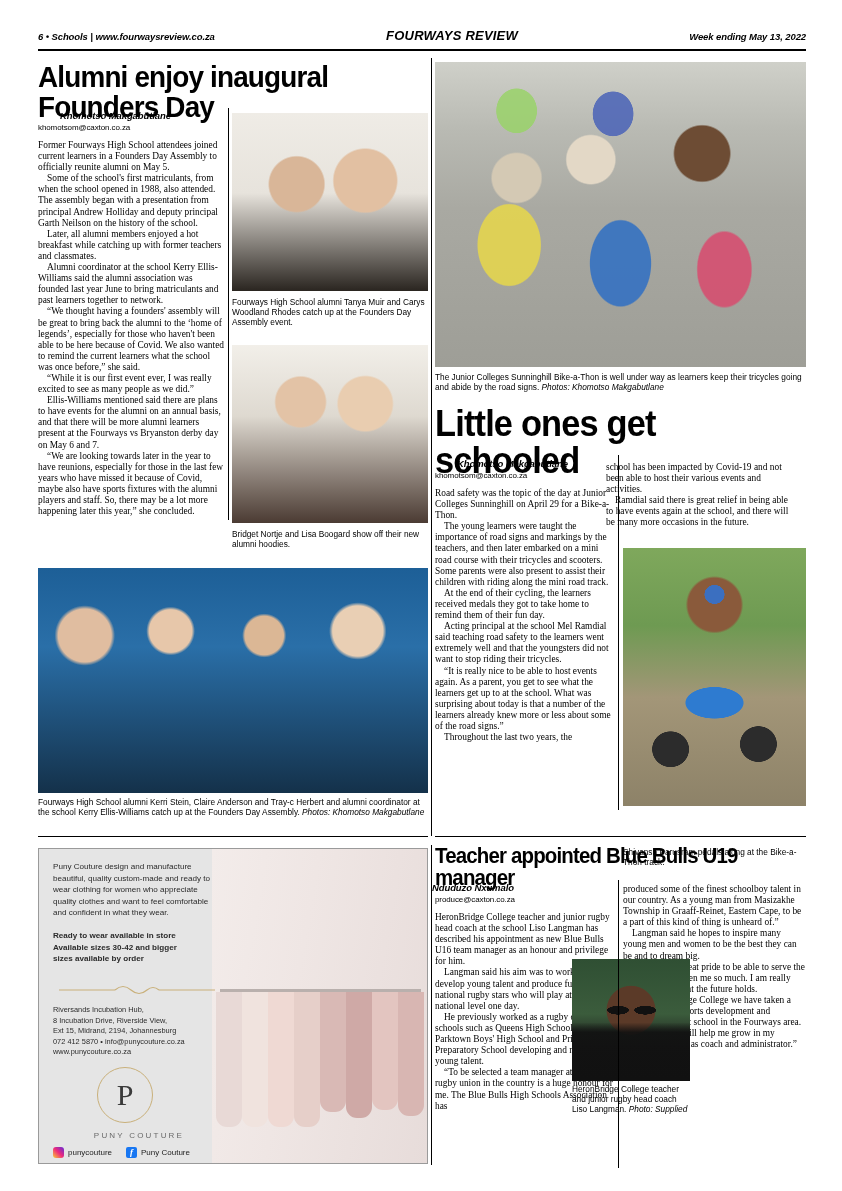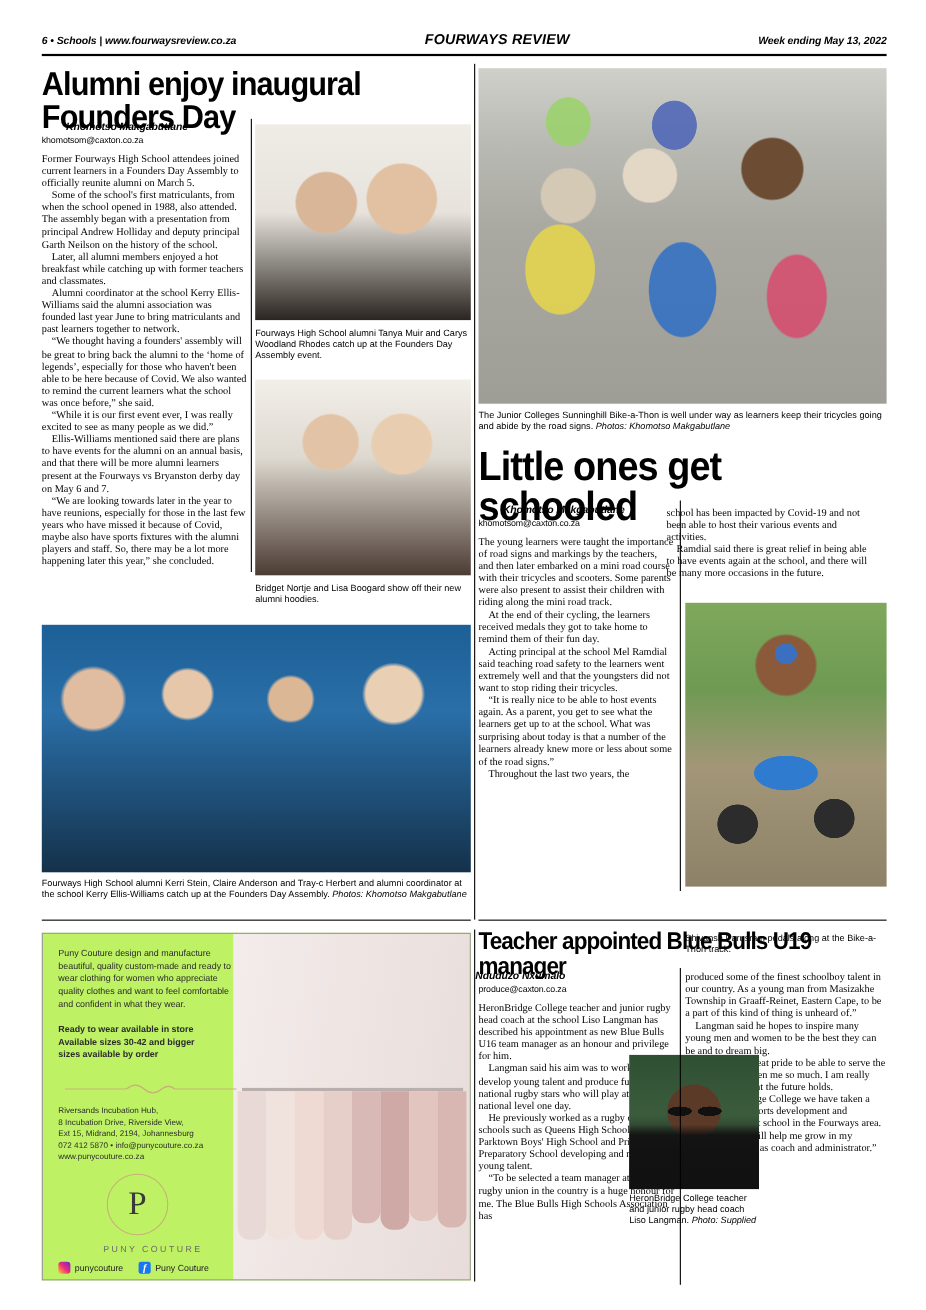--- a/index.html
+++ b/index.html
@@ -122,21 +122,21 @@
     content: ""; position: absolute; inset: 0;
     background:
       linear-gradient(180deg, transparent 0 52%, rgba(17,17,17,.92) 60% 100%),
       radial-gradient(ellipse 13% 5% at 39% 42%, #111 0 70%, transparent 72%),
       radial-gradient(ellipse 13% 5% at 62% 42%, #111 0 70%, transparent 72%);
   }
 
   
   .ad {
     position: absolute; left: 38px; top: 848px; width: 390px; height: 316px;
-    border: 1px solid #9a9a9a; overflow: hidden; background: #bef264;
+    border: 1px solid #9a9a9a; overflow: hidden; background: #e5e5e5;
   }
   .ad-photo {
     position: absolute; right: 0; top: 0; width: 215px; height: 100%;
     background:
       linear-gradient(100deg, #f3ecea 0%, #efe6e4 40%, #e7dcda 100%);
   }
   .ad-rail {
     position: absolute; left: 8px; right: 6px; top: 140px; height: 3px;
     background: #b9b0ad;
   }
@@ -201,21 +201,21 @@
     <span>Week ending May 13, 2022</span>
   </div>
   <div class="rule-top"></div>
 
   <div class="hed" style="position:absolute;left:38px;top:62px;width:400px;font-size:30px;">Alumni enjoy inaugural Founders Day</div>
 
   <div class="byline" style="position:absolute;left:38px;top:110px;">Khomotso Makgabutlane</div>
   <div class="email" style="position:absolute;left:38px;top:121px;">khomotsom@caxton.co.za</div>
 
   <div class="body-col" style="position:absolute;left:38px;top:140px;width:186px;">
-    <p>Former Fourways High School attendees joined current learners in a Founders Day Assembly to officially reunite alumni on March 5.</p>
+    <p>Former Fourways High School attendees joined current learners in a Founders Day Assembly to officially reunite alumni on May 5.</p>
     <p>Some of the school's first matriculants, from when the school opened in 1988, also attended. The assembly began with a presentation from principal Andrew Holliday and deputy principal Garth Neilson on the history of the school.</p>
     <p>Later, all alumni members enjoyed a hot breakfast while catching up with former teachers and classmates.</p>
     <p>Alumni coordinator at the school Kerry Ellis-Williams said the alumni association was founded last year June to bring matriculants and past learners together to network.</p>
     <p>“We thought having a founders' assembly will be great to bring back the alumni to the ‘home of legends’, especially for those who haven't been able to be here because of Covid. We also wanted to remind the current learners what the school was once before,” she said.</p>
     <p>“While it is our first event ever, I was really excited to see as many people as we did.”</p>
     <p>Ellis-Williams mentioned said there are plans to have events for the alumni on an annual basis, and that there will be more alumni learners present at the Fourways vs Bryanston derby day on May 6 and 7.</p>
     <p>“We are looking towards later in the year to have reunions, especially for those in the last few years who have missed it because of Covid, maybe also have sports fixtures with the alumni players and staff. So, there may be a lot more happening later this year,” she concluded.</p>
   </div>
 
   <div class="photo ph-two-women" style="position:absolute;left:232px;top:113px;width:196px;height:178px;"></div>
@@ -237,20 +237,21 @@
     <span>The Junior Colleges Sunninghill Bike-a-Thon is well under way as learners keep their tricycles going and abide by the road signs.</span>
     <i>Photos: Khomotso Makgabutlane</i>
   </div>
 
   <div class="hed" style="position:absolute;left:435px;top:405px;width:380px;font-size:37px;">Little ones get schooled</div>
 
   <div class="byline" style="position:absolute;left:435px;top:458px;">Khomotso Makgabutlane</div>
   <div class="email" style="position:absolute;left:435px;top:469px;">khomotsom@caxton.co.za</div>
 
   <div class="body-col" style="position:absolute;left:435px;top:488px;width:178px;">
+    <p>Road safety was the topic of the day at Junior Colleges Sunninghill on April 29 for a Bike-a-Thon.</p>
     <p>The young learners were taught the importance of road signs and markings by the teachers, and then later embarked on a mini road course with their tricycles and scooters. Some parents were also present to assist their children with riding along the mini road track.</p>
     <p>At the end of their cycling, the learners received medals they got to take home to remind them of their fun day.</p>
     <p>Acting principal at the school Mel Ramdial said teaching road safety to the learners went extremely well and that the youngsters did not want to stop riding their tricycles.</p>
     <p>“It is really nice to be able to host events again. As a parent, you get to see what the learners get up to at the school. What was surprising about today is that a number of the learners already knew more or less about some of the road signs.”</p>
     <p>Throughout the last two years, the</p>
   </div>
 
   <div class="body-col" style="position:absolute;left:606px;top:462px;width:183px;">
     <p>school has been impacted by Covid-19 and not been able to host their various events and activities.</p>
     <p>Ramdial said there is great relief in being able to have events again at the school, and there will be many more occasions in the future.</p>

